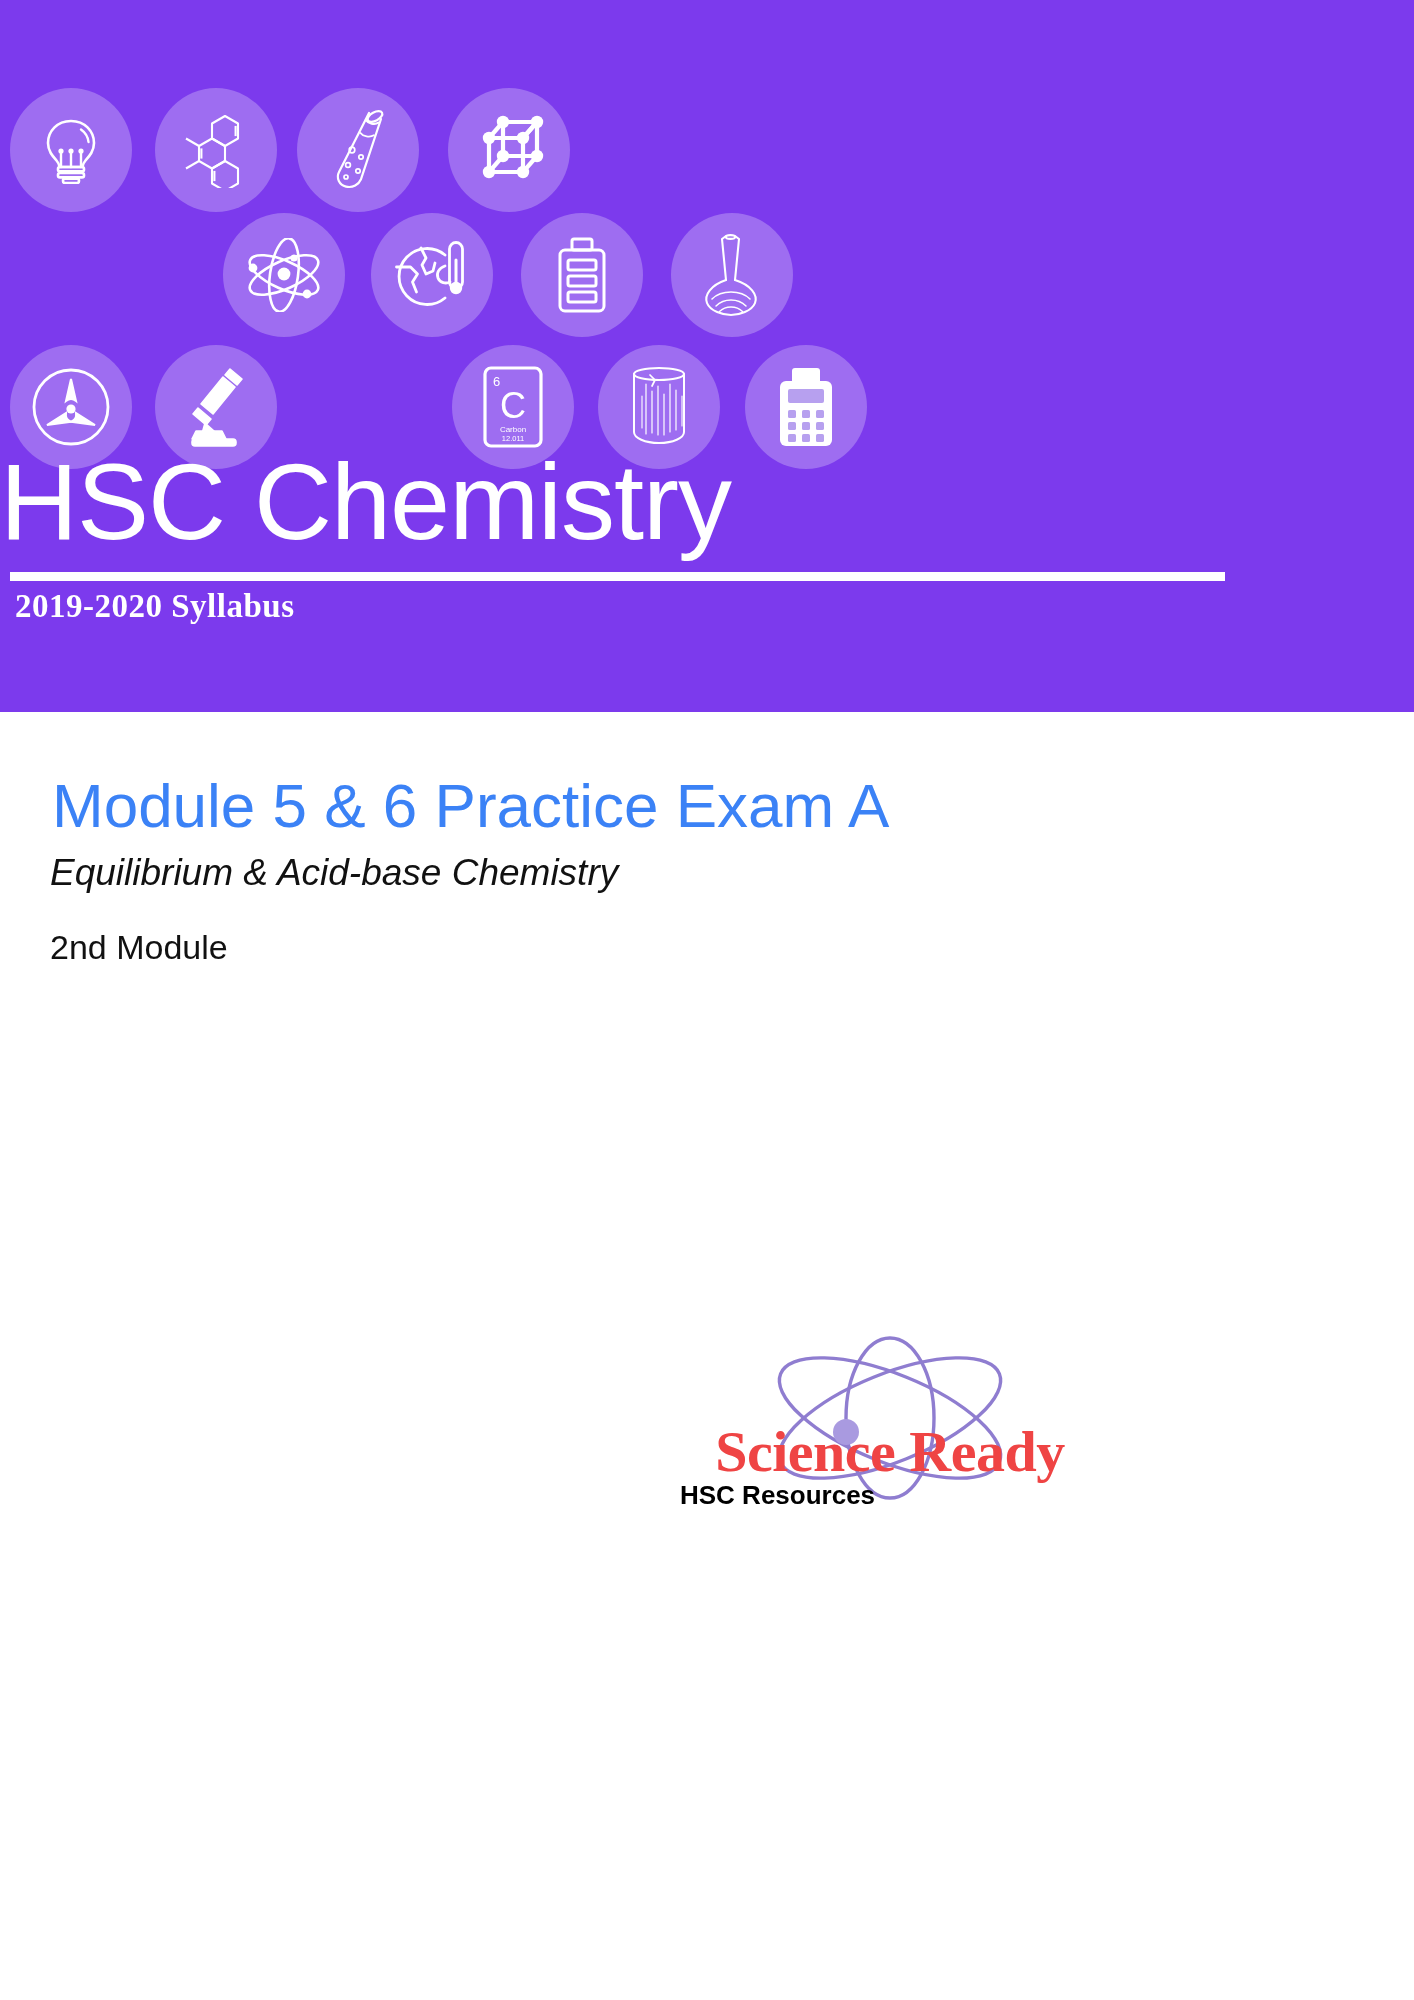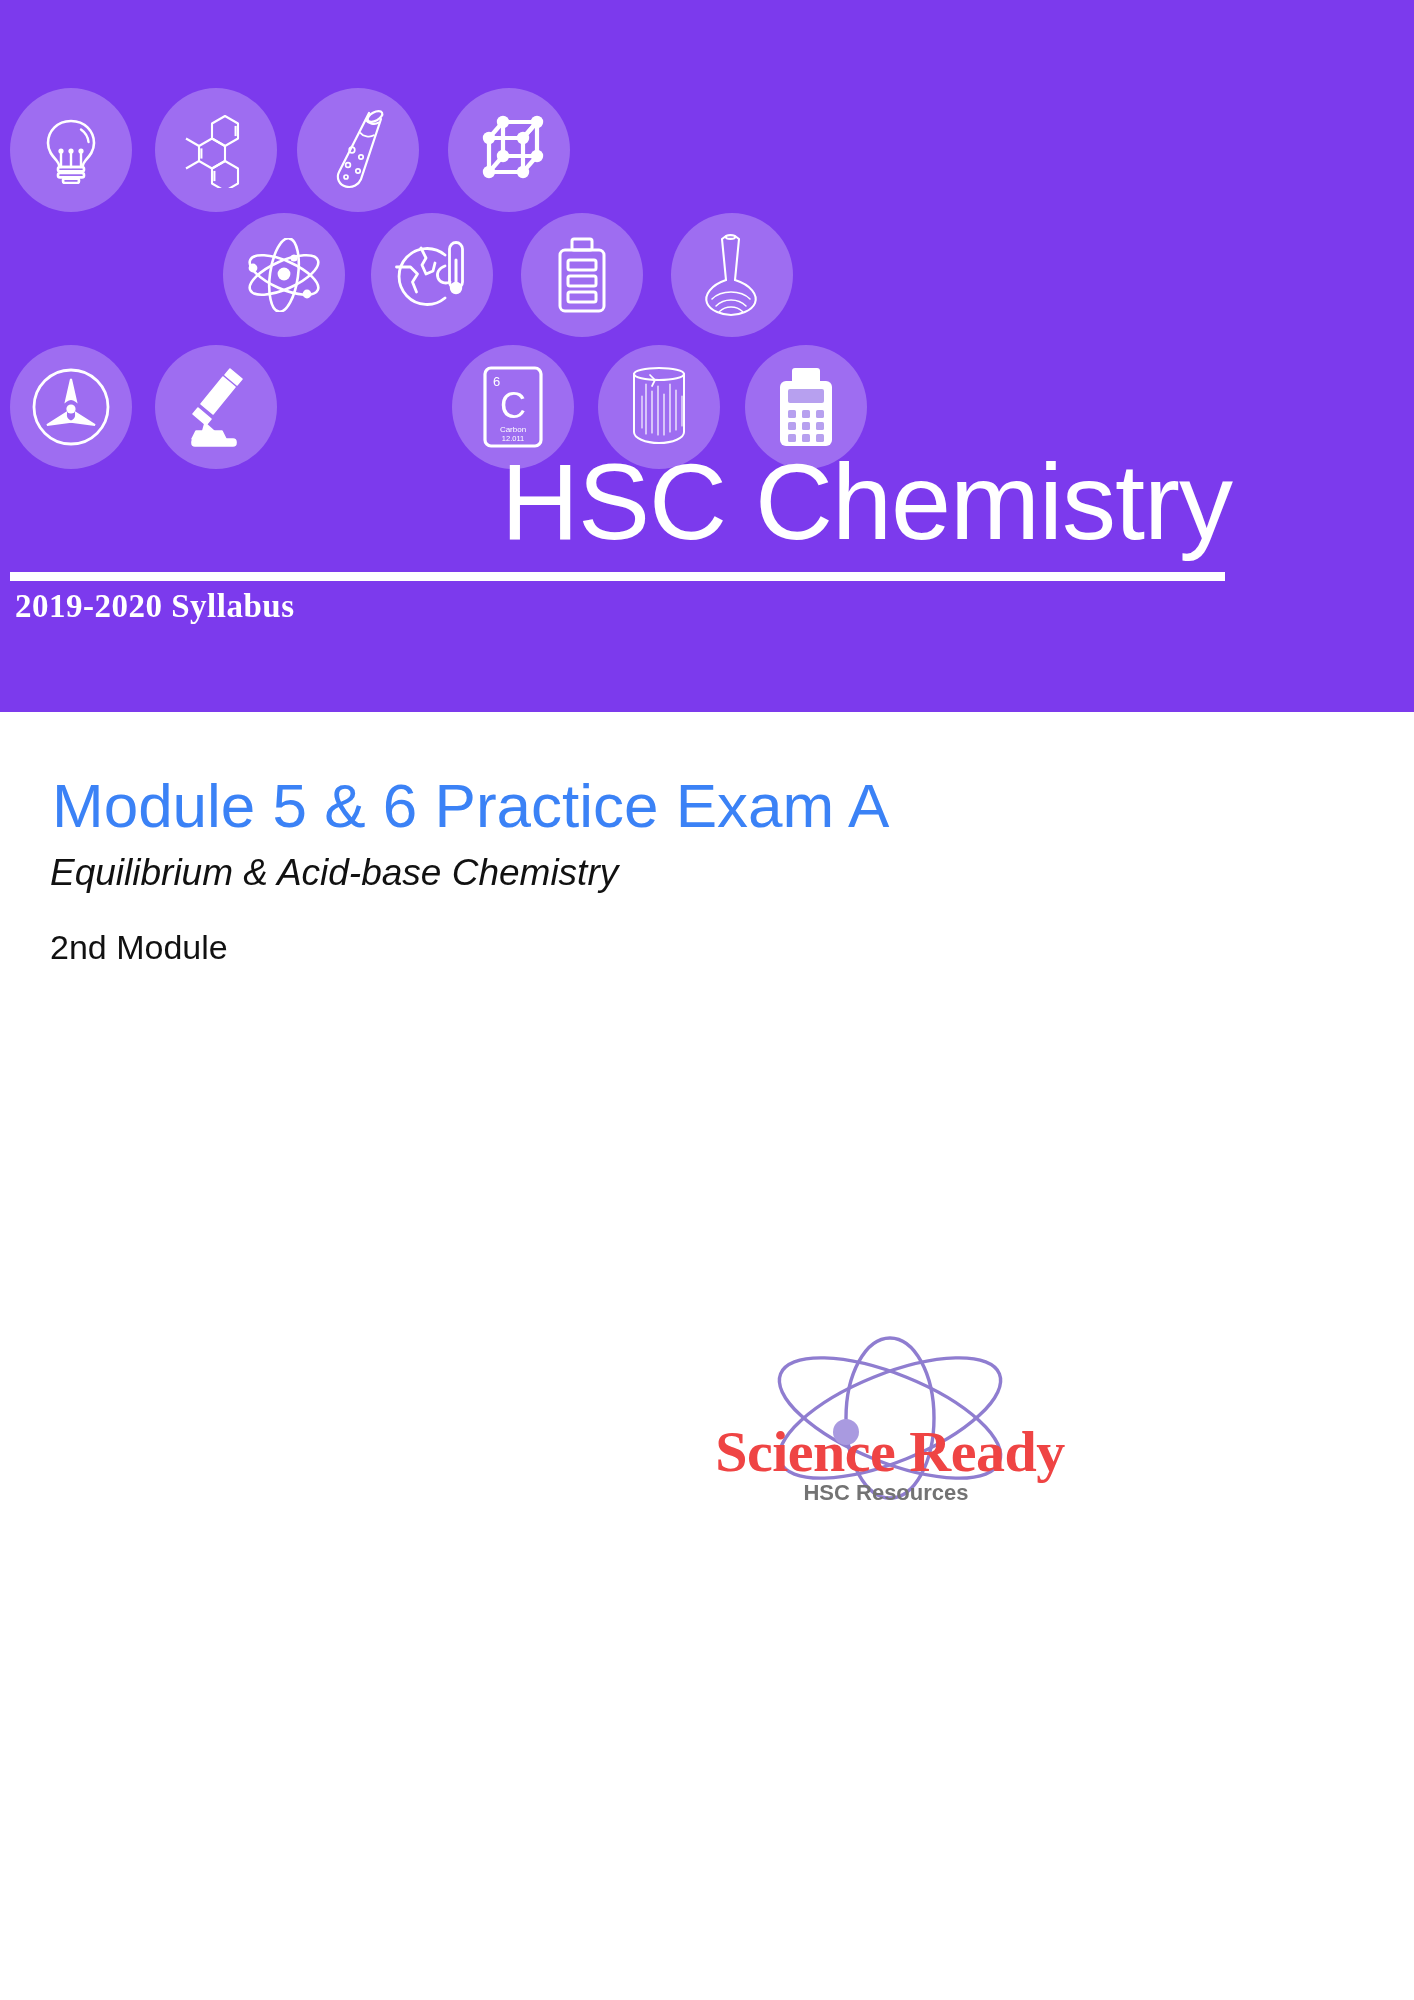--- a/index.html
+++ b/index.html
@@ -28,28 +28,26 @@
     align-items:center;
     justify-content:center;
   }
   .icon-bubble svg { display:block; }
 
   
   #cover-title {
     position:absolute;
     left:0; top:448px;
     width:1224px;
-    text-align:right;
     color:#ffffff;
     font-size:108px;
     font-weight:400;
     letter-spacing:-1px;
     line-height:1;
     white-space:nowrap;
-    margin-left:8px;
   }
   #title-rule {
     position:absolute;
     left:10px; top:572px;
     width:1215px; height:9px;
     background:#ffffff;
   }
   #cover-subtitle {
     position:absolute;
     left:0; top:588px;
@@ -110,24 +108,24 @@
     font-family:"Liberation Serif", serif;
     font-size:58px;
     font-weight:700;
     letter-spacing:-0.5px;
     white-space:nowrap;
   }
   #brand-tagline {
     position:absolute;
     left:0px; top:150px;
     width:420px;
-    text-align:center;
+    text-align:left;
     padding-right:8px;
-    color:#737373;
-    font-size:22px;
+    color:#000000;
+    font-size:26px;
     font-weight:700;
     white-space:nowrap;
   }
 </style>
 </head>
 <body>
 
 <div id="header-band">
 
   <div class="icon-bubble" style="left:10px; top:88px; width:122px; height:124px;">

